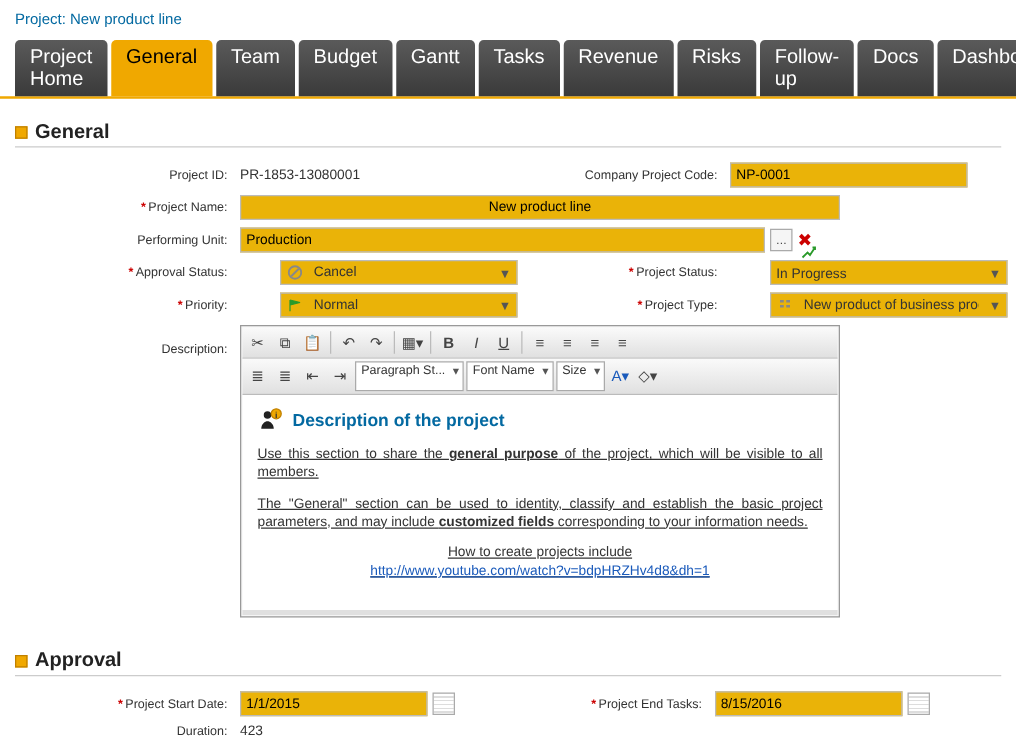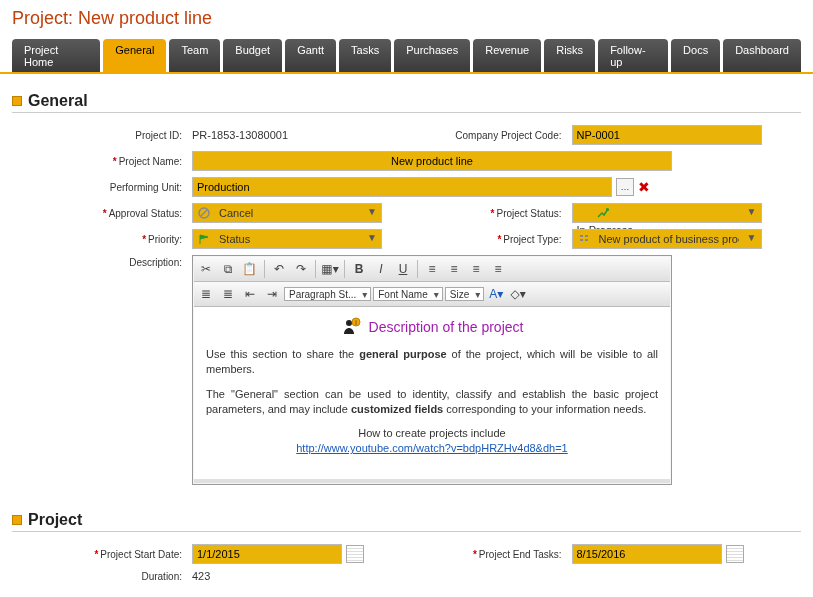--- a/index.html
+++ b/index.html
@@ -1,49 +1,49 @@
 <!DOCTYPE html>
 <html><head>
 <meta charset="utf-8">
 <style>
 * { box-sizing: border-box; margin: 0; padding: 0; }
 body { font-family: Arial, sans-serif; font-size: 11px; background: #fff; color: #333; width: 813px; }
-.page-title { font-size: 18px; font-weight: normal; color: #c2410c; padding: 8px 12px 10px; }
+.page-title { font-size: 12px; font-weight: normal; color: #0369a1; padding: 8px 12px 10px; }
 .tabs { display: flex; gap: 3px; padding: 0 12px; border-bottom: 2px solid #f0a800; }
-.tab { background: linear-gradient(#5a5a5a,#3a3a3a); color: #fff; padding: 5px 12px 4px; border-radius: 4px 4px 0 0; font-size: 11px; cursor: pointer; }
+.tab { background: linear-gradient(#5a5a5a,#3a3a3a); color: #fff; padding: 5px 12px 4px; border-radius: 4px 4px 0 0; font-size: 16px; cursor: pointer; }
 .tab.active { background: #f0a800; color: #000; }
 .section { margin: 12px; background: #fff; }
 .section-header { display: flex; align-items: center; gap: 6px; padding: 6px 0 2px; border-bottom: 1px solid #ccc; margin-bottom: 8px; }
 .section-header .sq { width: 10px; height: 10px; background: #f0a800; border: 1px solid #c08000; }
 .section-header h2 { font-size: 16px; font-weight: bold; color: #222; }
 .form-grid { display: grid; grid-template-columns: 150px 1fr 150px 1fr; column-gap: 10px; row-gap: 6px; align-items: center; padding: 4px 20px 8px 20px; }
 .label { text-align: right; font-size: 10px; color: #333; }
 .label .req { color: #c00; font-weight: bold; margin-right: 2px; }
 .value { font-size: 11px; color: #333; }
 input.text, .select { width: 190px; border: 1px solid #bbb; padding: 2px 4px; font-size: 11px; height: 20px; background: #eab308; }
 input.text.wide { width: 480px; text-align: center; }
-.select { display: flex; align-items: flex-start; justify-content: space-between; cursor: pointer; }
+.select { display: flex; align-items: flex-end; justify-content: space-between; cursor: pointer; margin-left: 32px; }
 .select .ico { width: 14px; height: 14px; margin-right: 4px; display: inline-flex; align-items: center; justify-content: center; }
 .select .arrow { font-size: 10px; color: #555; }
 .unit-row { display: flex; align-items: center; gap: 4px; }
 .unit-row input { width: 420px; }
 .btn-ico { width: 18px; height: 18px; border: 1px solid #aaa; background: #f5f5f5; display: inline-flex; align-items: center; justify-content: center; font-size: 9px; cursor: pointer; }
 .del-ico { color: #c00; font-size: 14px; cursor: pointer; }
 .editor { grid-column: 2 / 5; border: 1px solid #999; background: #f5f5f5; padding: 1px; width: 480px; }
 .toolbar { display: flex; flex-wrap: wrap; gap: 2px; padding: 2px; background: linear-gradient(#fafafa,#e0e0e0); border-bottom: 1px solid #bbb; align-items: center; }
 .toolbar2 { display: flex; flex-wrap: wrap; gap: 2px; padding: 2px; background: linear-gradient(#fafafa,#e0e0e0); border-bottom: 1px solid #bbb; align-items: center; }
 .tb-btn { width: 20px; height: 20px; display: inline-flex; align-items: center; justify-content: center; font-size: 12px; color: #444; cursor: pointer; border: 1px solid transparent; }
 .tb-sep { width: 1px; height: 18px; background: #bbb; margin: 0 2px; }
-.tb-select { border: 1px solid #aaa; background: #fff; font-size: 10px; padding: 1px 14px 1px 4px; height: 14px; position: relative; cursor: pointer; }
+.tb-select { border: 1px solid #aaa; background: #fff; font-size: 10px; padding: 1px 14px 1px 4px; height: 24px; position: relative; cursor: pointer; }
 .tb-select::after { content: "▾"; position: absolute; right: 3px; top: 1px; color: #555; }
 .editor-body { background: #fff; padding: 10px 12px; font-size: 11px; color: #333; height: 172px; overflow-y: auto; position: relative; }
-.editor-body h3 { font-size: 14px; color: #a21caf; font-weight: normal; display: flex; align-items: center; gap: 8px; margin-bottom: 10px; justify-content: center; }
+.editor-body h3 { font-size: 14px; color: #0369a1; font-weight: bold; display: flex; align-items: center; gap: 8px; margin-bottom: 10px; }
 .editor-body h3 .person { width: 20px; height: 20px; display: inline-block; position: relative; }
 .editor-body h3 .person svg { width: 20px; height: 20px; }
-.editor-body p { margin-bottom: 10px; text-align: justify; line-height: 1.35; }
+.editor-body p { margin-bottom: 10px; text-align: justify; line-height: 1.35; text-decoration: underline; }
 .editor-body .center { text-align: center; }
 .editor-body a { color: #1a5abb; text-decoration: underline; }
 .editor-footer { height: 4px; background: #e0e0e0; }
 .timeline-grid { display: grid; grid-template-columns: 150px 1fr 150px 1fr; column-gap: 10px; row-gap: 6px; align-items: center; padding: 4px 20px 8px 20px; }
 .date-wrap { display: flex; align-items: center; gap: 4px; }
 .date-wrap input { width: 150px; }
 .cal-ico { width: 18px; height: 18px; border: 1px solid #aaa; background: repeating-linear-gradient(#fff,#fff 2px,#ddd 2px,#ddd 3px); display: inline-block; cursor: pointer; }
 .status-ico svg, .priority-ico svg, .type-ico svg, .cancel-ico svg { width: 12px; height: 12px; }
 </style>
 </head>
@@ -51,21 +51,20 @@
 
 <div class="page-title">Project: New product line</div>
 
 <div class="tabs">
   <div class="tab">Project Home</div>
   <div class="tab active">General</div>
   <div class="tab">Team</div>
   <div class="tab">Budget</div>
   <div class="tab">Gantt</div>
   <div class="tab">Tasks</div>
-  <div class="tab">Purchases</div>
   <div class="tab">Revenue</div>
   <div class="tab">Risks</div>
   <div class="tab">Follow-up</div>
   <div class="tab">Docs</div>
   <div class="tab">Dashboard</div>
 </div>
 
 <div class="section">
   <div class="section-header">
     <span class="sq"></span>
@@ -115,41 +114,41 @@
     </div>
 
     <div class="label"><span class="req">*</span><span>Priority:</span></div>
     <div class="select">
       <span style="display:flex;align-items:center;gap:4px;">
         <span class="ico priority-ico">
             <svg viewBox="0 0 12 12">
               <path d="M2 2 L2 11 M2 2 L10 4 L2 6" fill="#2a9a2a" stroke="#2a9a2a" stroke-width="1"></path>
             </svg>
           </span>
-        <span>Status</span>
+        <span>Normal</span>
       </span>
       <span class="arrow">▼</span>
     </div>
     <div class="label"><span class="req">*</span><span>Project Type:</span></div>
     <div class="select">
       <span style="display:flex;align-items:center;gap:4px;">
         <span class="ico type-ico">
             <svg viewBox="0 0 12 12">
               <rect x="2" y="2" width="3" height="2" fill="#888"></rect>
               <rect x="7" y="2" width="3" height="2" fill="#888"></rect>
               <rect x="2" y="6" width="3" height="2" fill="#888"></rect>
               <rect x="7" y="6" width="3" height="2" fill="#888"></rect>
             </svg>
           </span>
         <span style="white-space:nowrap;overflow:hidden;text-overflow:clip;max-width:140px;">New product of business proce</span>
       </span>
       <span class="arrow">▼</span>
     </div>
 
-    <div class="label" style="align-self:start;padding-top:2px;">Description:</div>
+    <div class="label" style="align-self:start;padding-top:2px;margin-top:12px;">Description:</div>
     <div class="editor">
       <div class="toolbar">
         <span class="tb-btn">✂</span>
         <span class="tb-btn">⧉</span>
         <span class="tb-btn">📋</span>
         <span class="tb-sep"></span>
         <span class="tb-btn">↶</span>
         <span class="tb-btn">↷</span>
         <span class="tb-sep"></span>
         <span class="tb-btn">▦▾</span>
@@ -198,21 +197,21 @@
         </p>
       </div>
       <div class="editor-footer"></div>
     </div>
   </div>
 </div>
 
 <div class="section">
   <div class="section-header">
     <span class="sq"></span>
-    <h2>Project</h2>
+    <h2>Approval</h2>
   </div>
   <div class="timeline-grid">
     <div class="label"><span class="req">*</span><span>Project Start Date:</span></div>
     <div class="date-wrap">
       <input class="text" value="1/1/2015" style="">
       <span class="cal-ico"></span>
     </div>
     <div class="label"><span class="req">*</span><span>Project End Tasks:</span></div>
     <div class="date-wrap">
       <input class="text" value="8/15/2016" style="">

